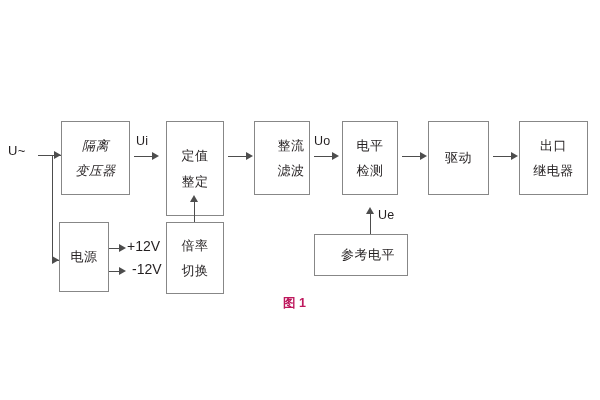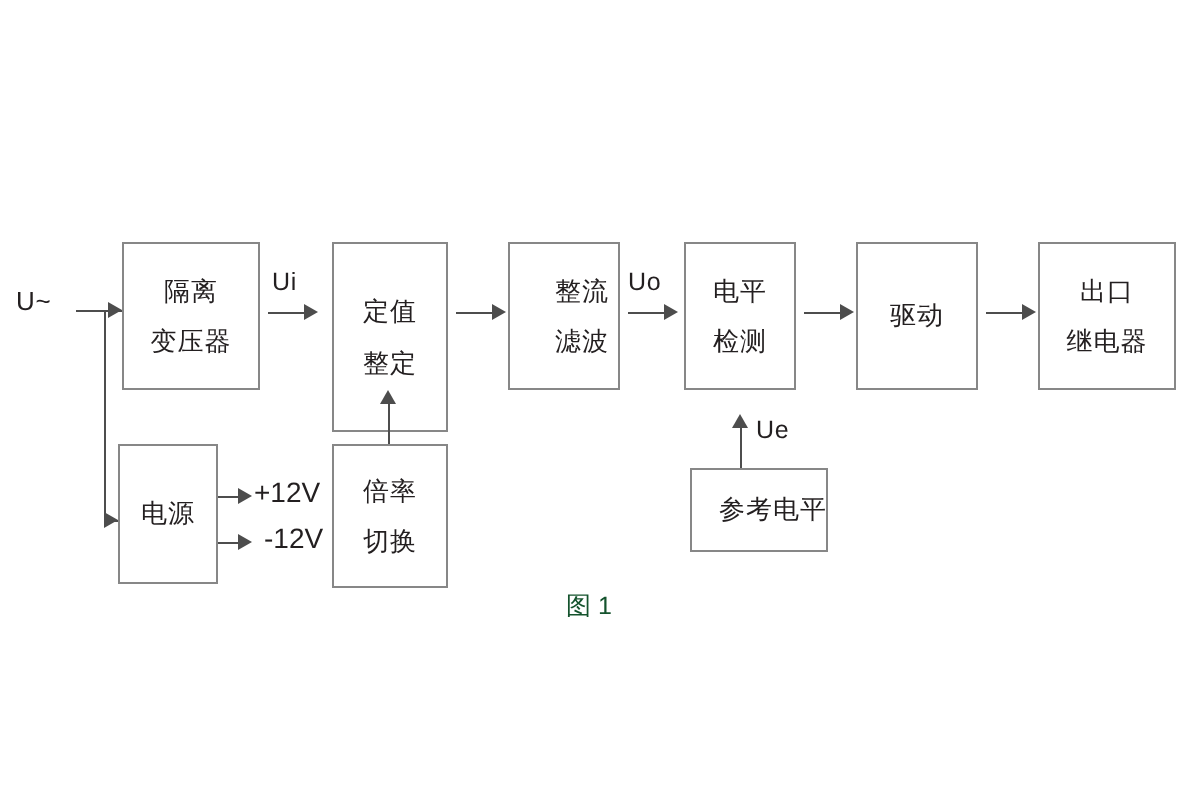--- a/index.html
+++ b/index.html
@@ -43,22 +43,23 @@
     font-size: 13px;
     color: #231f20;
     white-space: nowrap;
     letter-spacing: 0.3px;
   }
   .label.sig { font-size: 12.5px; }
   .label.volt { font-size: 14px; letter-spacing: 0px; }
   .caption {
     position: absolute;
     font-size: 12.5px;
-    color: #14532d;
+    color: #be185d;
     white-space: nowrap;
+    font-weight: bold;
   }
 
   
   .hline {
     position: absolute;
     height: 0;
     border-top: 1.4px solid #4d4d4d;
   }
   .vline {
     position: absolute;
@@ -90,21 +91,21 @@
 
   <div class="hline" style="left:38px; top:155px; width:14px;"></div>
   <div class="vline" style="left:52px; top:155px; height:105px;"></div>
 
   <div class="hline" style="left:52px; top:155px; width:9px;"></div>
   <div class="arrow-r" style="left:54px; top:151px;"></div>
 
   <div class="hline" style="left:52px; top:260px; width:7px;"></div>
   <div class="arrow-r" style="left:52px; top:256px;"></div>
 
-  <div class="block" style="left:61px; top:121px; width:69px; height:74px;">
+  <div class="block" style="left:61px; top:121px; width:69px; height:74px;font-style:italic;">
     <span class="ln">隔离</span>
     <span class="ln">变压器</span>
   </div>
 
   <div class="label sig" style="left:136px; top:134px;">Ui</div>
   <div class="hline" style="left:134px; top:156px; width:21px;"></div>
   <div class="arrow-r" style="left:152px; top:152px;"></div>
 
   <div class="block" style="left:166px; top:121px; width:58px; height:95px;">
     <span class="ln">定值</span>
@@ -156,21 +157,21 @@
   <div class="label volt" style="left:132px; top:261px;">-12V</div>
 
   <div class="block" style="left:166px; top:222px; width:58px; height:72px;">
     <span class="ln">倍率</span>
     <span class="ln">切换</span>
   </div>
 
   <div class="vline" style="left:194px; top:200px; height:22px;"></div>
   <div class="arrow-u" style="left:190px; top:195px;"></div>
 
-  <div class="block" style="left:345px; top:234px; width:69px; height:42px;padding-left:14px;">
+  <div class="block" style="left:314px; top:234px; width:94px; height:42px;padding-left:14px;">
     <span class="ln">参考电平</span>
   </div>
 
   <div class="vline" style="left:370px; top:212px; height:22px;"></div>
   <div class="arrow-u" style="left:366px; top:207px;"></div>
   <div class="label sig" style="left:378px; top:208px;">Ue</div>
 
   <div class="caption" style="left:283px; top:295px;">图 1</div>
 
 </div>

